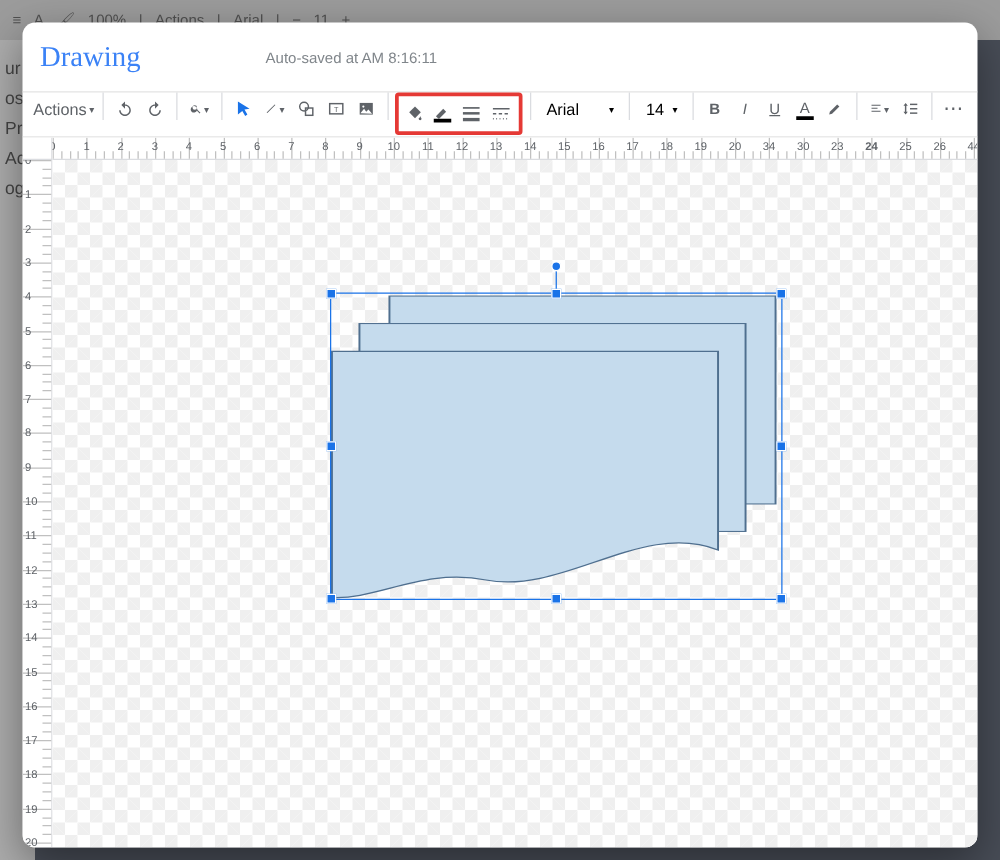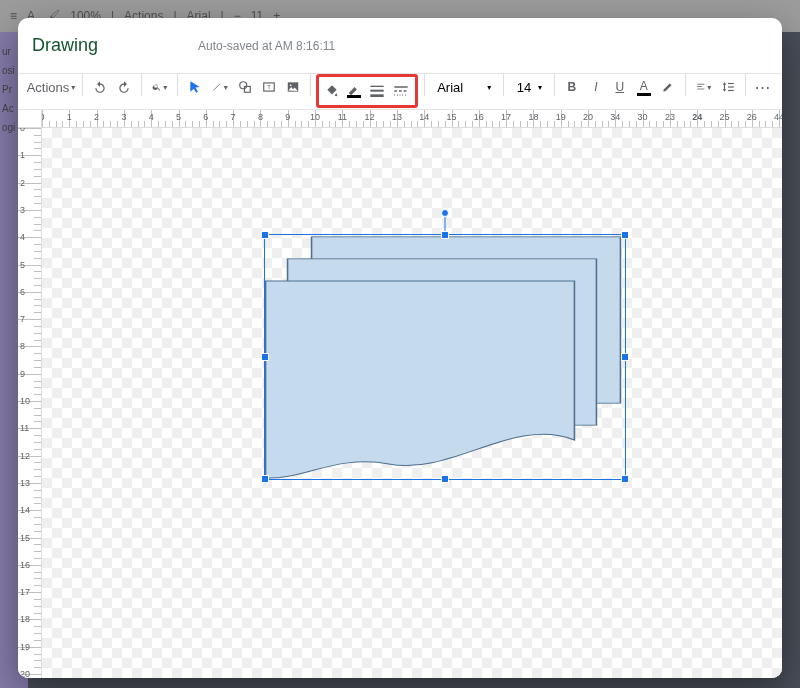--- a/index.html
+++ b/index.html
@@ -9,22 +9,22 @@
   
   .bg-toolbar {
     position: absolute; top: 0; left: 0; right: 0; height: 32px;
     background: #e6e6e6; color: #777; font-size: 12px;
     display: flex; align-items: center; gap: 10px; padding-left: 10px;
     filter: grayscale(30%);
   }
   .bg-toolbar .bg-item { display: inline-flex; align-items: center; gap: 4px; }
   .bg-left-sidebar {
     position: absolute; top: 32px; left: 0; width: 28px; height: 656px;
-    background: #c4b5fd; color: #666; font-size: 10px;
-    display: flex; flex-direction: column; align-items: flex-start;
+    background: #ffffff; color: #666; font-size: 14px;
+    display: flex; flex-direction: column; align-items: center;
     padding: 14px 2px; gap: 8px;
   }
   .bg-left-sidebar div { white-space: nowrap; overflow: hidden; width: 20px; }
 
   .overlay {
     position: absolute;
     top: 0; left: 0; right: 0; bottom: 0;
     background: rgba(0,0,0,0.32);
   }
 
@@ -37,21 +37,21 @@
     box-shadow: 0 12px 36px rgba(0,0,0,0.4);
     display: flex; flex-direction: column;
     overflow: hidden;
   }
 
   .dlg-header {
     height: 56px; padding: 0 14px;
     display: flex; align-items: center; gap: 20px;
     border-bottom: 1px solid #e3e3e3;
   }
-  .dlg-title { font-size: 18px; color: #14532d; font-weight: 400; }
+  .dlg-title { font-size: 23px; color: #3b82f6; font-weight: 400; font-family: Liberation Serif, serif; }
   .dlg-saved { font-size: 12px; color: #80868b; margin-left: 80px; }
   .dlg-header-spacer { flex: 1; }
   .save-close-wrap { border: 3px solid #e53935; border-radius: 4px; padding: 2px; }
   .save-close-btn {
     background: #1a73e8; color: #fff;
     font-size: 14px; font-weight: 500;
     padding: 8px 18px; border: none; border-radius: 4px;
     cursor: pointer; white-space: nowrap;
   }
 

